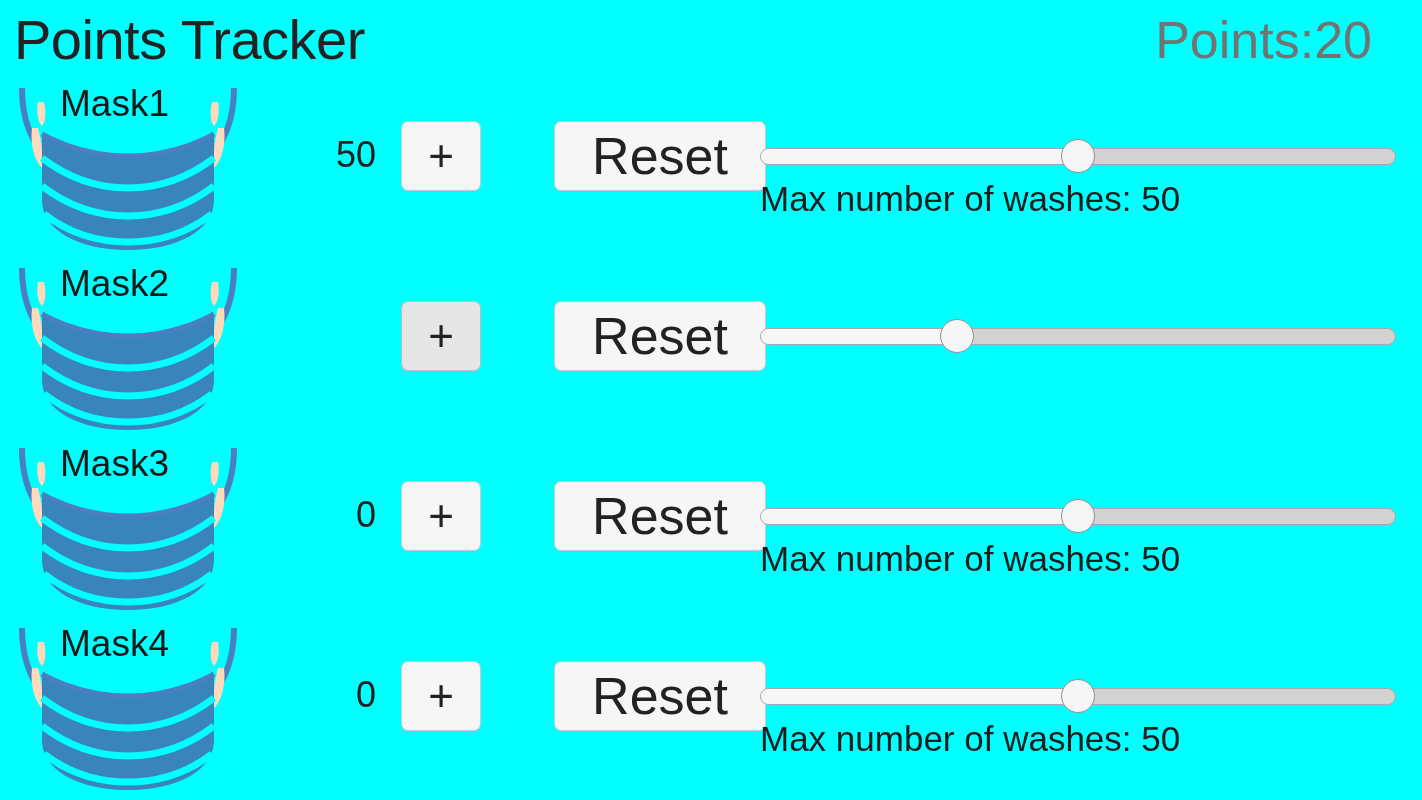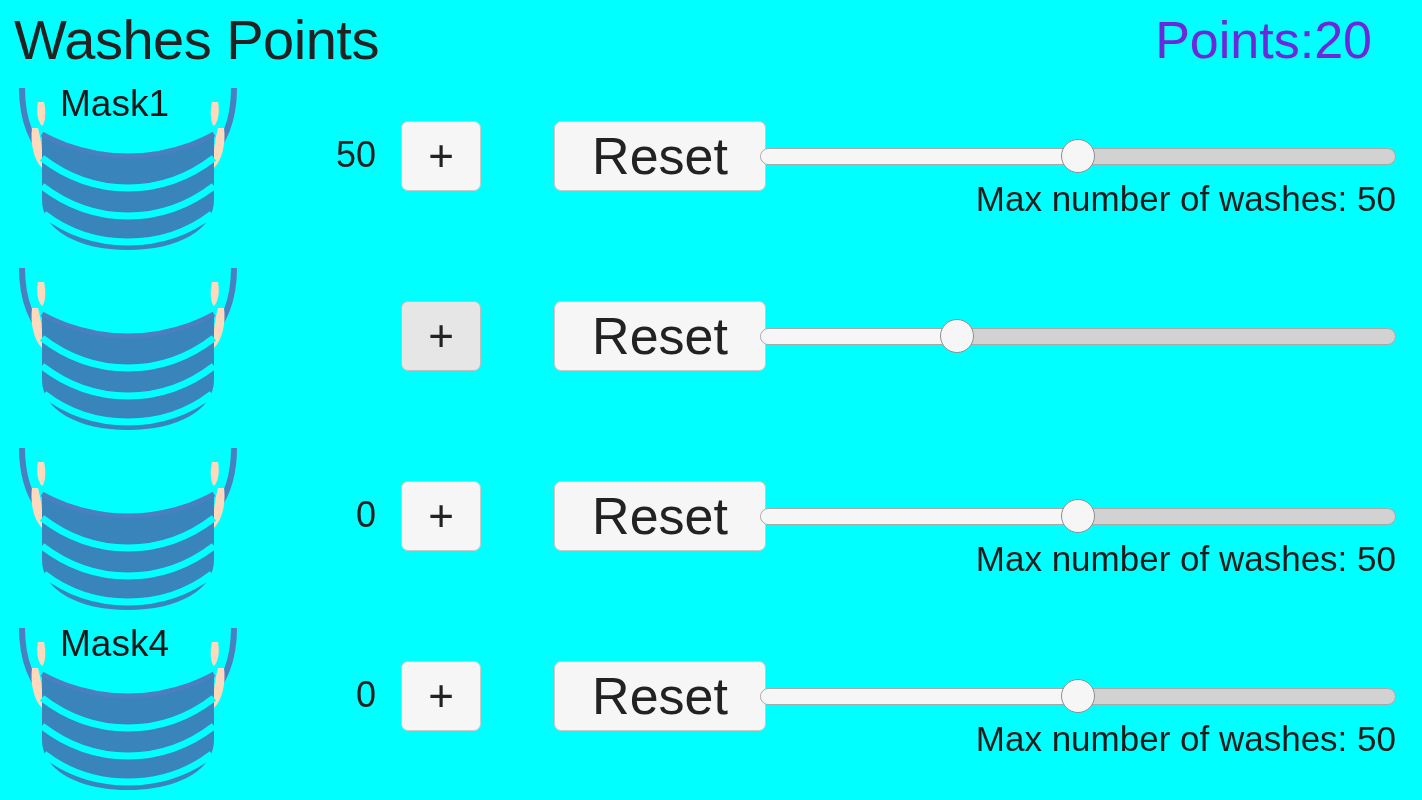--- a/index.html
+++ b/index.html
@@ -34,21 +34,21 @@
     color: #222222;
     white-space: nowrap;
   }
   .points-label {
     position: absolute;
     right: 50px;
     top: 9px;
     font-size: 52px;
     line-height: 62px;
     font-weight: 400;
-    color: #6d28d9;
+    color: #737373;
     white-space: nowrap;
   }
 
   
   .rows { position: absolute; top: 78px; left: 0; width: 1184px; }
   .mask-row {
     position: relative;
     width: 1422px;
     height: 180px;
   }
@@ -153,32 +153,32 @@
     background: #f6f6f6;
     border: 1px solid #8f8f8f;
     border-radius: 50%;
     cursor: pointer;
   }
   .slider-caption {
     position: absolute;
     left: 0;
     top: 58px;
     width: 636px;
-    text-align: right;
+    text-align: left;
     font-size: 35px;
     line-height: 42px;
     color: #1d1d1d;
     white-space: nowrap;
   }
 </style>
 </head>
 <body>
 
 <div class="header">
-  <div class="app-title">Washes Points</div>
+  <div class="app-title">Points Tracker</div>
   <div class="points-label">Points:20</div>
 </div>
 
 <div class="rows" id="rows-container">
   <div class="mask-row">
     <div class="mask-icon">
       <svg viewBox="0 0 240 176" xmlns="http://www.w3.org/2000/svg">
 
         <path d="M14 6 C14 70, 54 104, 120 104 C186 104, 226 70, 226 6" fill="none" stroke="#4a7fc0" stroke-width="6"></path>
 
@@ -226,20 +226,21 @@
         <path d="M34 52 C34 52, 70 74, 120 74 C170 74, 206 52, 206 52
                  L206 118 C206 148, 170 168, 120 168 C70 168, 34 148, 34 118 Z" fill="#3a84bc"></path>
 
         <path d="M34 76 C60 96, 90 106, 120 106 C150 106, 180 96, 206 76" fill="none" stroke="#00FFFF" stroke-width="7"></path>
         <path d="M34 104 C60 124, 90 134, 120 134 C150 134, 180 124, 206 104" fill="none" stroke="#00FFFF" stroke-width="7"></path>
         <path d="M36 132 C62 152, 90 160, 120 160 C150 160, 178 152, 204 132" fill="none" stroke="#00FFFF" stroke-width="7"></path>
 
         <path d="M34 52 C34 52, 70 74, 120 74 C170 74, 206 52, 206 52" fill="none" stroke="#4a7fc0" stroke-width="5"></path>
       </svg>
     </div>
+    <div class="mask-name">Mask2</div>
     <button class="btn btn-plus pressed">+</button>
     <button class="btn btn-reset">Reset</button>
     <div class="slider-wrap">
       <div class="slider-track">
         <div class="slider-fill" style="width: 31%;"></div>
       </div>
       <div class="slider-thumb" style="left: 31%;"></div>
     </div>
   </div>
 
@@ -258,20 +259,21 @@
         <path d="M34 52 C34 52, 70 74, 120 74 C170 74, 206 52, 206 52
                  L206 118 C206 148, 170 168, 120 168 C70 168, 34 148, 34 118 Z" fill="#3a84bc"></path>
 
         <path d="M34 76 C60 96, 90 106, 120 106 C150 106, 180 96, 206 76" fill="none" stroke="#00FFFF" stroke-width="7"></path>
         <path d="M34 104 C60 124, 90 134, 120 134 C150 134, 180 124, 206 104" fill="none" stroke="#00FFFF" stroke-width="7"></path>
         <path d="M36 132 C62 152, 90 160, 120 160 C150 160, 178 152, 204 132" fill="none" stroke="#00FFFF" stroke-width="7"></path>
 
         <path d="M34 52 C34 52, 70 74, 120 74 C170 74, 206 52, 206 52" fill="none" stroke="#4a7fc0" stroke-width="5"></path>
       </svg>
     </div>
+    <div class="mask-name">Mask3</div>
     <div class="count-value">0</div>
     <button class="btn btn-plus">+</button>
     <button class="btn btn-reset">Reset</button>
     <div class="slider-wrap">
       <div class="slider-track">
         <div class="slider-fill" style="width: 50%;"></div>
       </div>
       <div class="slider-thumb" style="left: 50%;"></div>
       <div class="slider-caption">Max number of washes: 50</div>
     </div>

